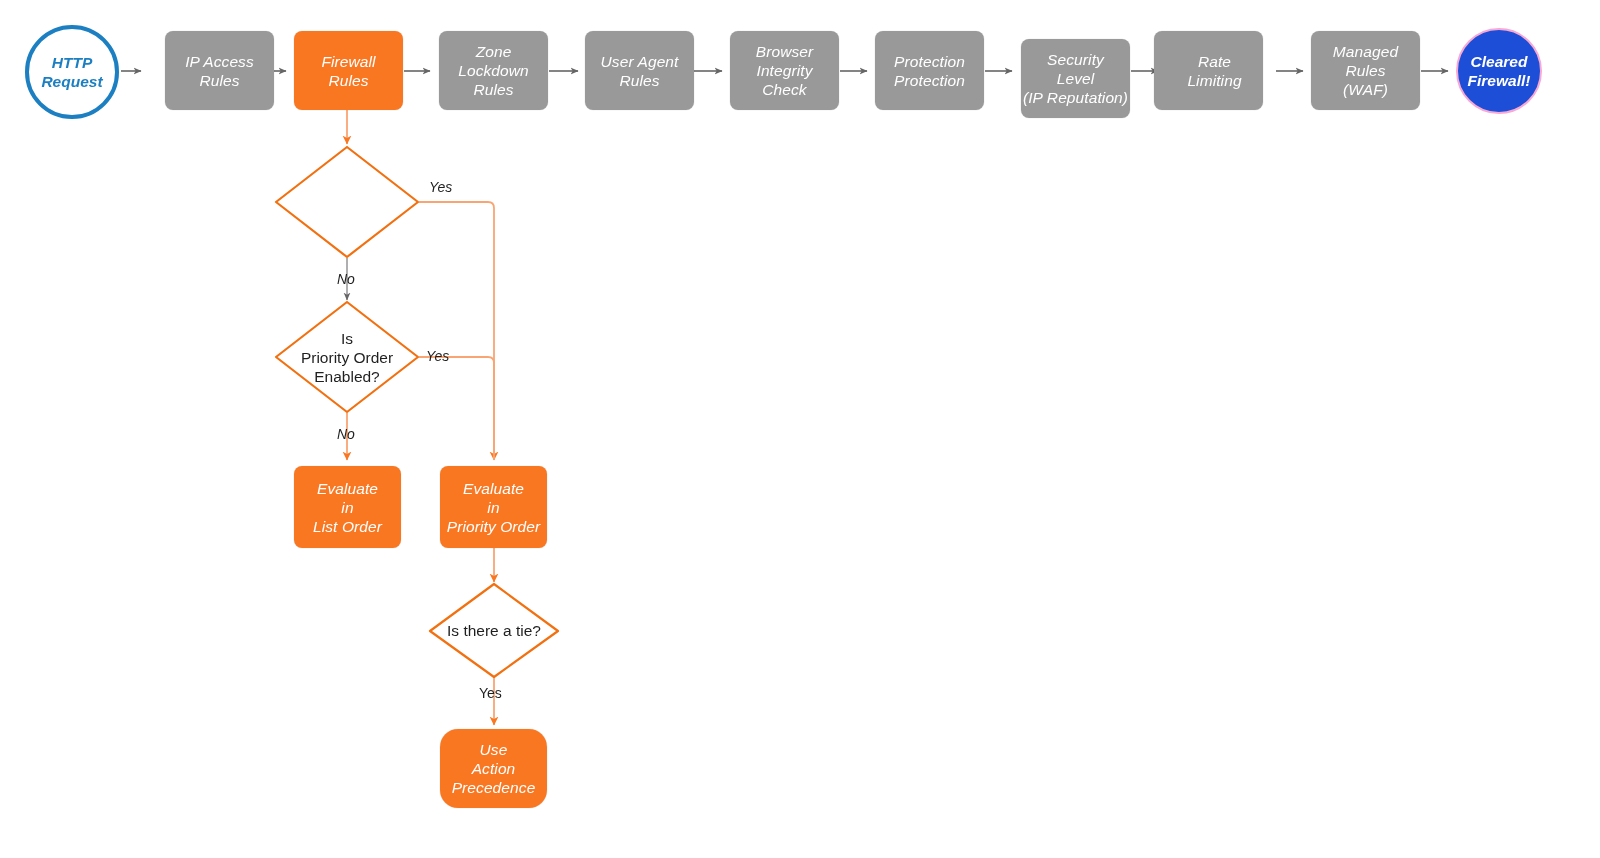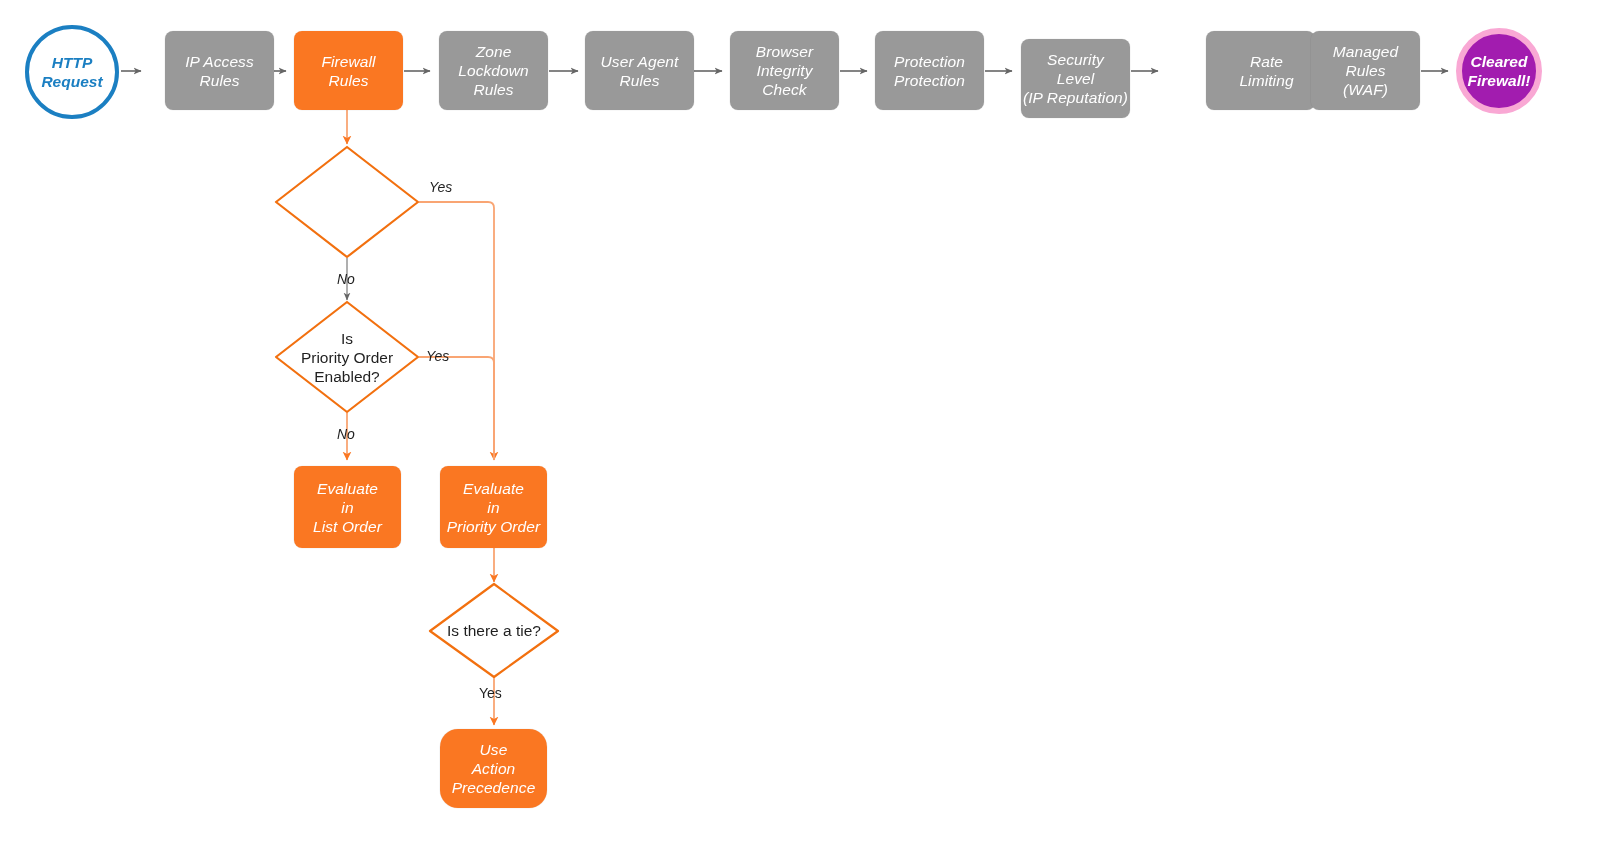--- a/index.html
+++ b/index.html
@@ -56,22 +56,22 @@
     font-weight: bold;
     font-size: 15.5px;
     line-height: 19px;
   }
   .terminator.start {
     background: #ffffff;
     border: 4px solid #1b7fc2;
     color: #1b7fc2;
   }
   .terminator.end {
-    background: #a21caf;
-    border: 6px solid #f9a8d4;
+    background: #1d4ed8;
+    border: 2px solid #f9a8d4;
     color: #ffffff;
   }
 
   .decision {
     background: transparent;
     color: #1f1f1f;
     font-size: 15.5px;
     line-height: 19px;
   }
   .decision .dia-text {
@@ -194,21 +194,21 @@
   </div>
 
   <div class="node proc gray" style="left:1021px; top:31px; width:109px; height:79px;margin-top:8px;">
     <div>
       <span class="line-break">Security</span>
       <span class="line-break">Level</span>
       <span class="line-break">(IP Reputation)</span>
     </div>
   </div>
 
-  <div class="node proc gray" style="left:1206px; top:31px; width:109px; height:79px;padding-left:12px;">
+  <div class="node proc gray" style="left:1154px; top:31px; width:109px; height:79px;padding-left:12px;">
     <div>
       <span class="line-break">Rate</span>
       <span class="line-break">Limiting</span>
     </div>
   </div>
 
   <div class="node proc gray" style="left:1311px; top:31px; width:109px; height:79px;">
     <div>
       <span class="line-break">Managed</span>
       <span class="line-break">Rules</span>

